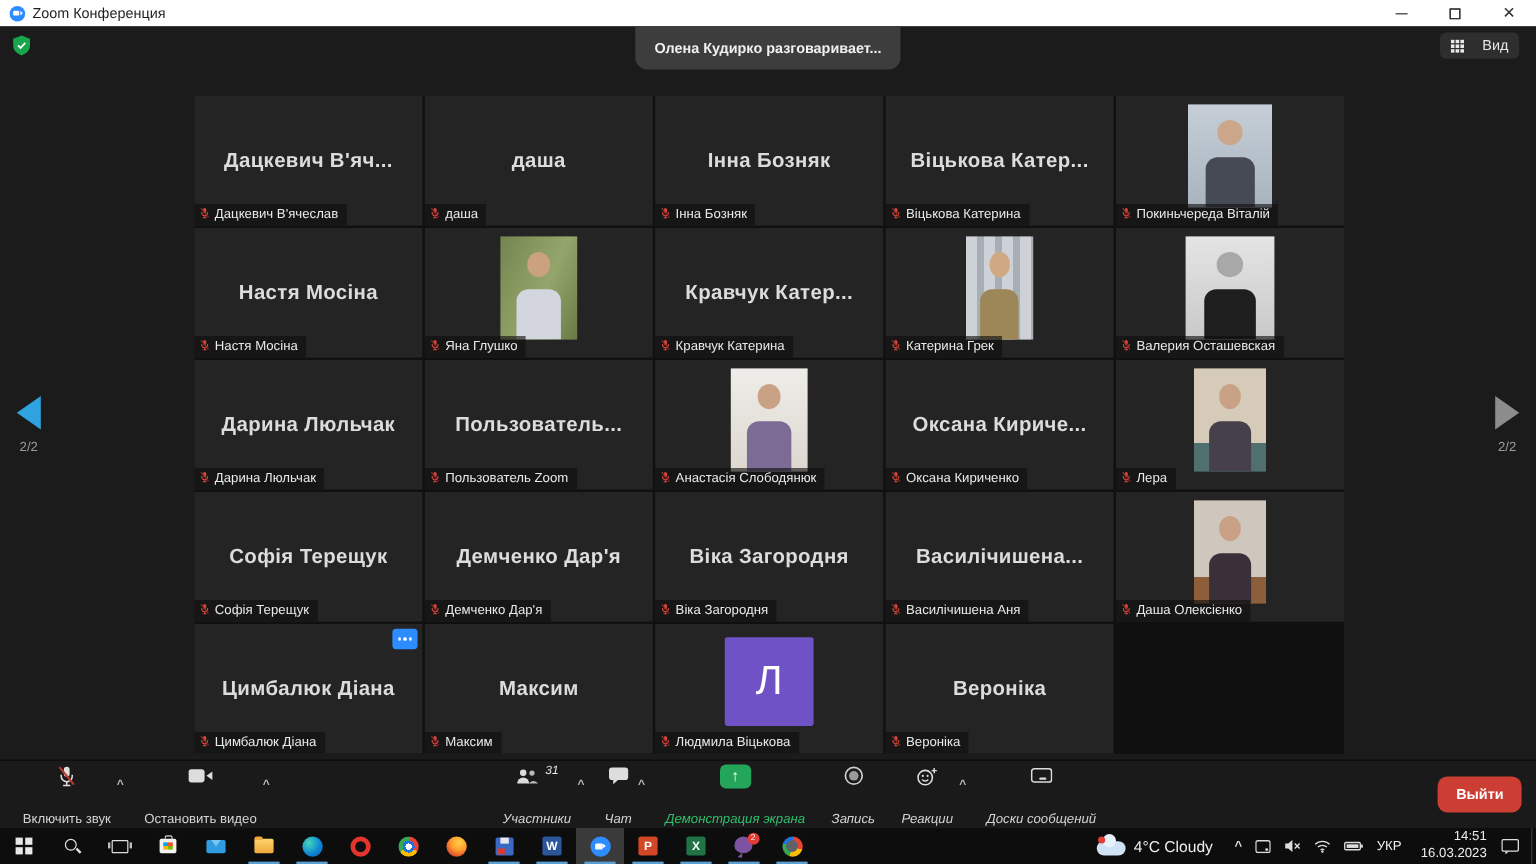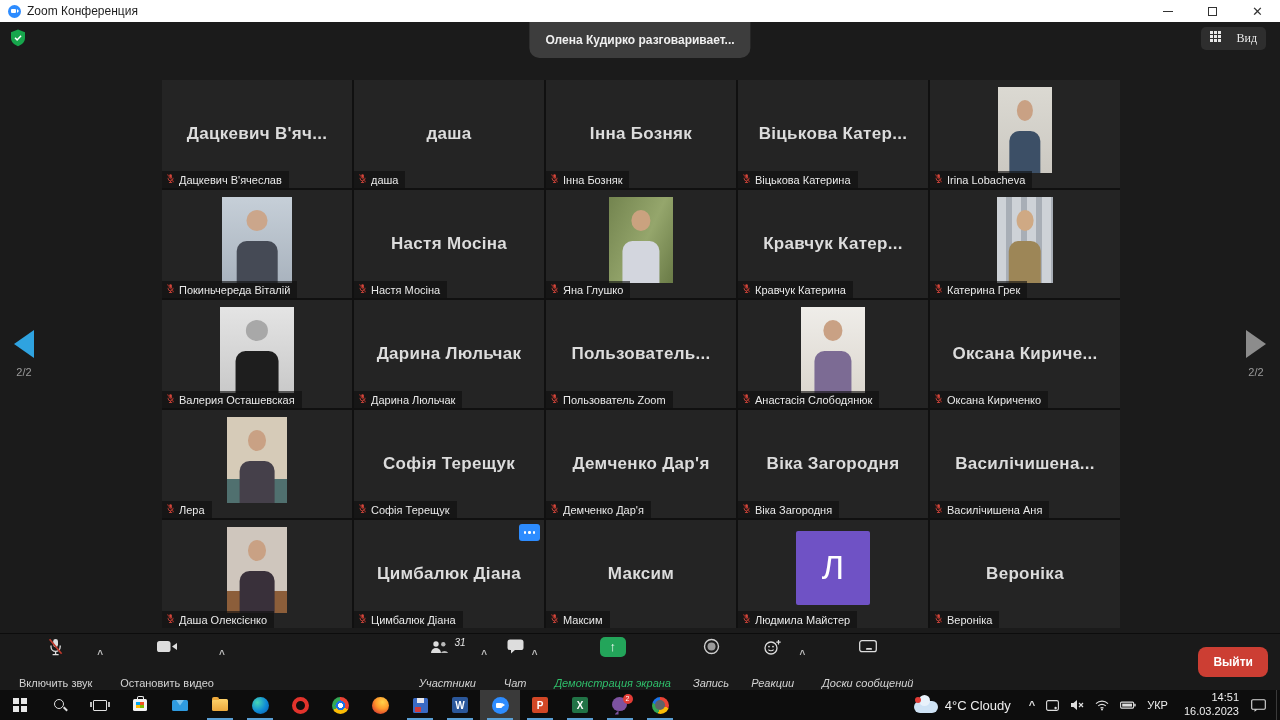--- a/index.html
+++ b/index.html
@@ -17,21 +17,21 @@
   .wc-min i { display:block; width:10px; height:0; border-top:1.4px solid #333; }
   .wc-max i { position:relative; display:block; width:9px; height:9px; }
   .wc-max i::before { content:""; position:absolute; left:0; bottom:0; width:7px; height:7px; border:1.2px solid #333; background:#fff; }
   .wc-max i::after { content:""; position:absolute; right:0; top:0; width:7px; height:7px; border:1.2px solid #333; }
   .wc-close { font-size:13px; color:#333; }
 
   
   .main { position:absolute; top:22px; left:0; right:0; height:611px; background:#1b1b1b; }
   .shield { position:absolute; left:10px; top:7px; }
   .speaking-pill { position:absolute; top:0; left:50%; transform:translateX(-50%); background:#3d3d3d; color:#f0f0f0; font-size:12px; font-weight:bold; padding:11px 16px; border-radius:0 0 10px 10px; white-space:nowrap; }
-  .view-btn { position:absolute; top:5px; right:14px; background:#2e2e2e; color:#e8e8e8; font-size:12px; padding:4px 9px; border-radius:5px; display:flex; gap:15px; cursor:pointer;font-family:Liberation Serif, serif; }
+  .view-btn { position:absolute; top:5px; right:14px; background:#2e2e2e; color:#e8e8e8; font-size:12px; padding:4px 9px; border-radius:5px; display:flex; align-items:center; gap:15px; cursor:pointer; }
 
   .nav-arrow { position:absolute; top:308px; width:36px; text-align:center; cursor:pointer; }
   .nav-left { left:6px; }
   .nav-right { right:6px; }
   .tri-left { display:inline-block; width:0; height:0; border-top:14px solid transparent; border-bottom:14px solid transparent; border-right:20px solid #2fa3e0; }
   .tri-right { display:inline-block; width:0; height:0; border-top:14px solid transparent; border-bottom:14px solid transparent; border-left:20px solid #8c8c8c; }
   .page-ind { margin-top:4px; font-size:11px; color:#9a9a9a; }
 
   
   .grid { position:absolute; left:162px; top:58px; width:958px; display:grid; grid-template-columns:repeat(5,190px); grid-auto-rows:108px; gap:2px; background:#101010; }
@@ -223,32 +223,20 @@
             <span><svg width="9" height="11" viewBox="0 0 17 18">
                 <rect x="6.2" y="1" width="4.8" height="8.2" rx="2.4" fill="#d6473c"></rect>
                 <path d="M4 7.6v1.2a4.6 4.6 0 0 0 9.2 0V7.6" fill="none" stroke="#d6473c" stroke-width="1.6"></path>
                 <path d="M8.6 13.6v2.6M5.6 16.6h6" stroke="#d6473c" stroke-width="1.6"></path>
                 <path d="M2.6 1.2l12 14.6" stroke="#8e2b24" stroke-width="2"></path>
               </svg></span>
             <span>Віцькова Катерина</span>
           </div>
         </div>
         <div class="tile">
-          <div class="video-thumb v-irina"></div>
-          <div class="label-chip">
-            <span><svg width="9" height="11" viewBox="0 0 17 18">
-                <rect x="6.2" y="1" width="4.8" height="8.2" rx="2.4" fill="#d6473c"></rect>
-                <path d="M4 7.6v1.2a4.6 4.6 0 0 0 9.2 0V7.6" fill="none" stroke="#d6473c" stroke-width="1.6"></path>
-                <path d="M8.6 13.6v2.6M5.6 16.6h6" stroke="#d6473c" stroke-width="1.6"></path>
-                <path d="M2.6 1.2l12 14.6" stroke="#8e2b24" stroke-width="2"></path>
-              </svg></span>
-            <span>Irina Lobacheva</span>
-          </div>
-        </div>
-        <div class="tile">
           <div class="video-thumb v-vitaliy"></div>
           <div class="label-chip">
             <span><svg width="9" height="11" viewBox="0 0 17 18">
                 <rect x="6.2" y="1" width="4.8" height="8.2" rx="2.4" fill="#d6473c"></rect>
                 <path d="M4 7.6v1.2a4.6 4.6 0 0 0 9.2 0V7.6" fill="none" stroke="#d6473c" stroke-width="1.6"></path>
                 <path d="M8.6 13.6v2.6M5.6 16.6h6" stroke="#d6473c" stroke-width="1.6"></path>
                 <path d="M2.6 1.2l12 14.6" stroke="#8e2b24" stroke-width="2"></path>
               </svg></span>
             <span>Покиньчереда Віталій</span>
           </div>
@@ -464,21 +452,21 @@
         </div>
         <div class="tile">
           <div class="avatar-sq">Л</div>
           <div class="label-chip">
             <span><svg width="9" height="11" viewBox="0 0 17 18">
                 <rect x="6.2" y="1" width="4.8" height="8.2" rx="2.4" fill="#d6473c"></rect>
                 <path d="M4 7.6v1.2a4.6 4.6 0 0 0 9.2 0V7.6" fill="none" stroke="#d6473c" stroke-width="1.6"></path>
                 <path d="M8.6 13.6v2.6M5.6 16.6h6" stroke="#d6473c" stroke-width="1.6"></path>
                 <path d="M2.6 1.2l12 14.6" stroke="#8e2b24" stroke-width="2"></path>
               </svg></span>
-            <span>Людмила Майстер</span>
+            <span>Людмила Віцькова</span>
           </div>
         </div>
         <div class="tile">
           <div class="tile-name">Вероніка</div>
           <div class="label-chip">
             <span><svg width="9" height="11" viewBox="0 0 17 18">
                 <rect x="6.2" y="1" width="4.8" height="8.2" rx="2.4" fill="#d6473c"></rect>
                 <path d="M4 7.6v1.2a4.6 4.6 0 0 0 9.2 0V7.6" fill="none" stroke="#d6473c" stroke-width="1.6"></path>
                 <path d="M8.6 13.6v2.6M5.6 16.6h6" stroke="#d6473c" stroke-width="1.6"></path>
                 <path d="M2.6 1.2l12 14.6" stroke="#8e2b24" stroke-width="2"></path>

